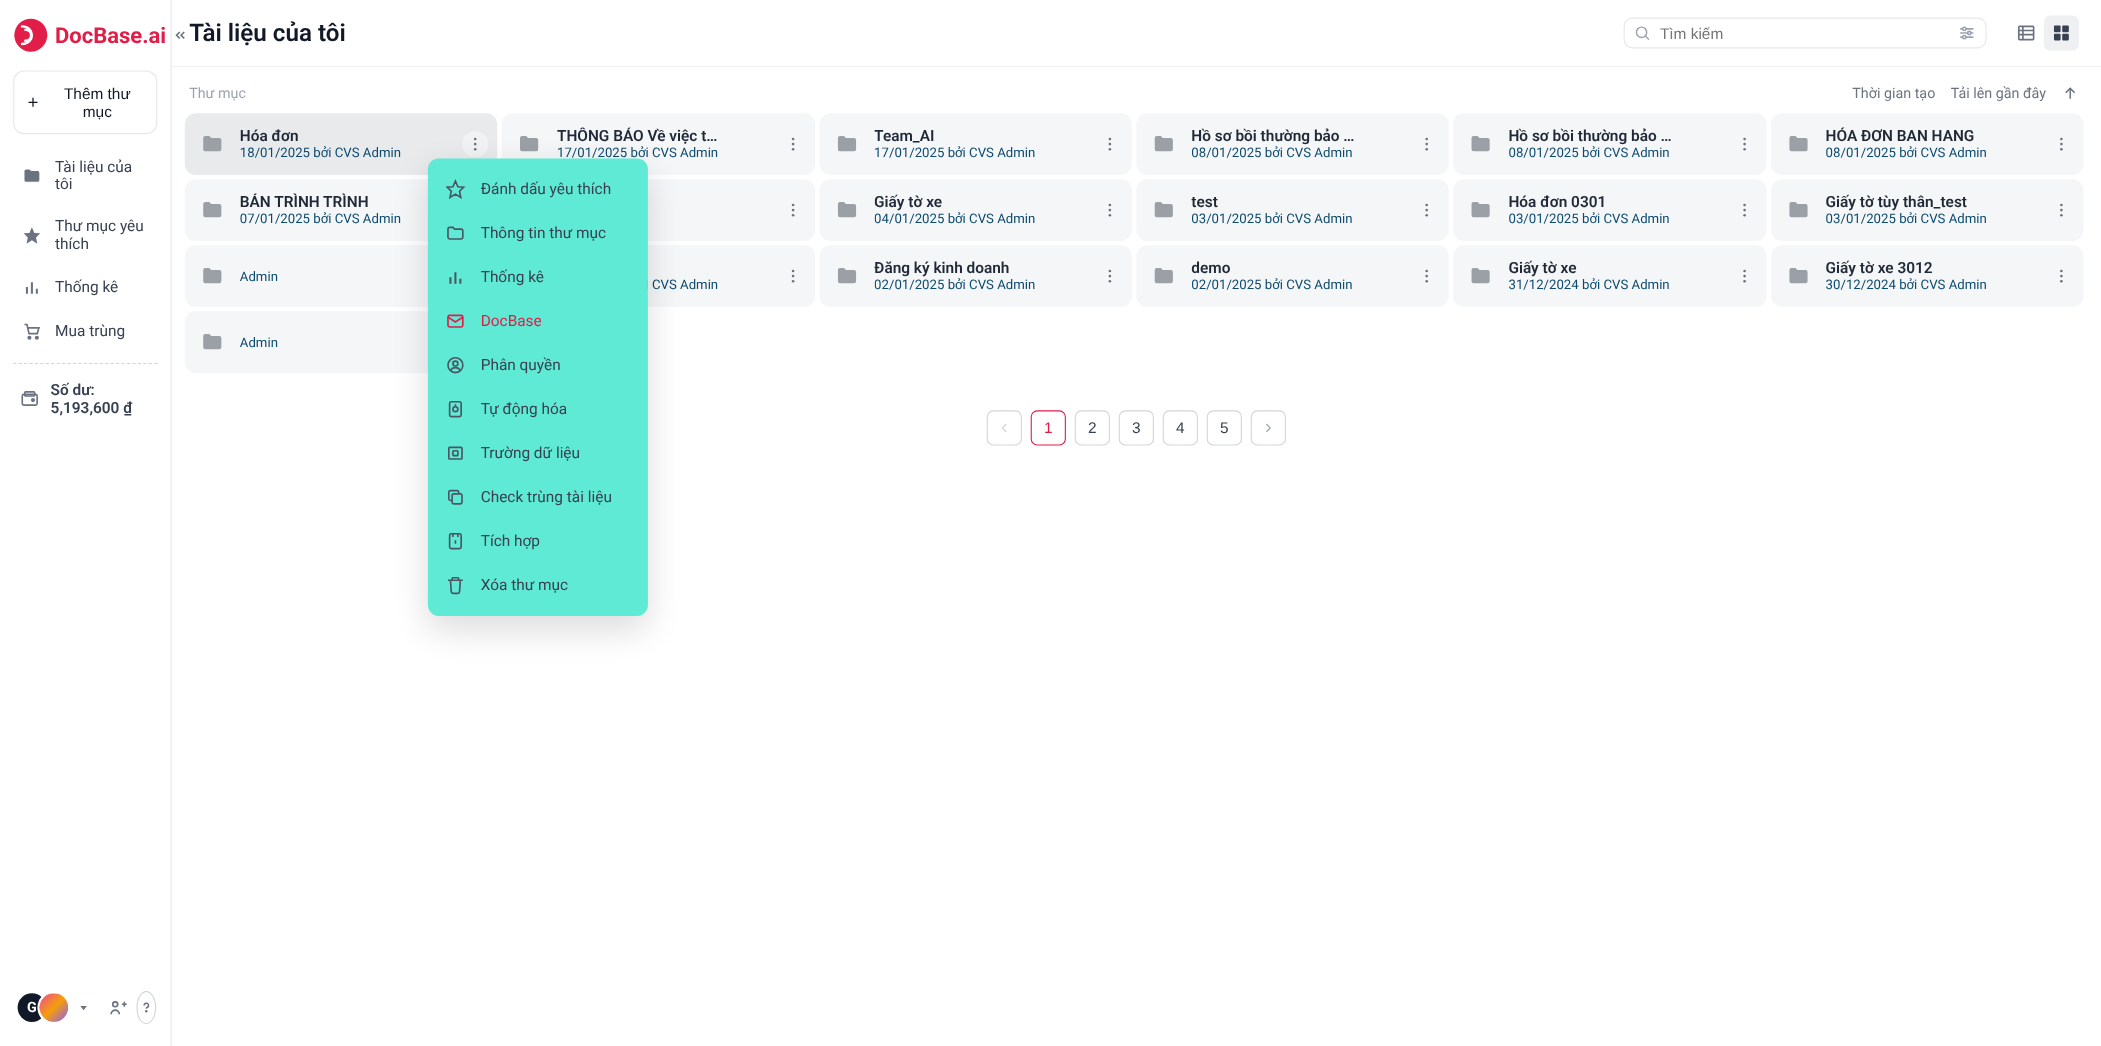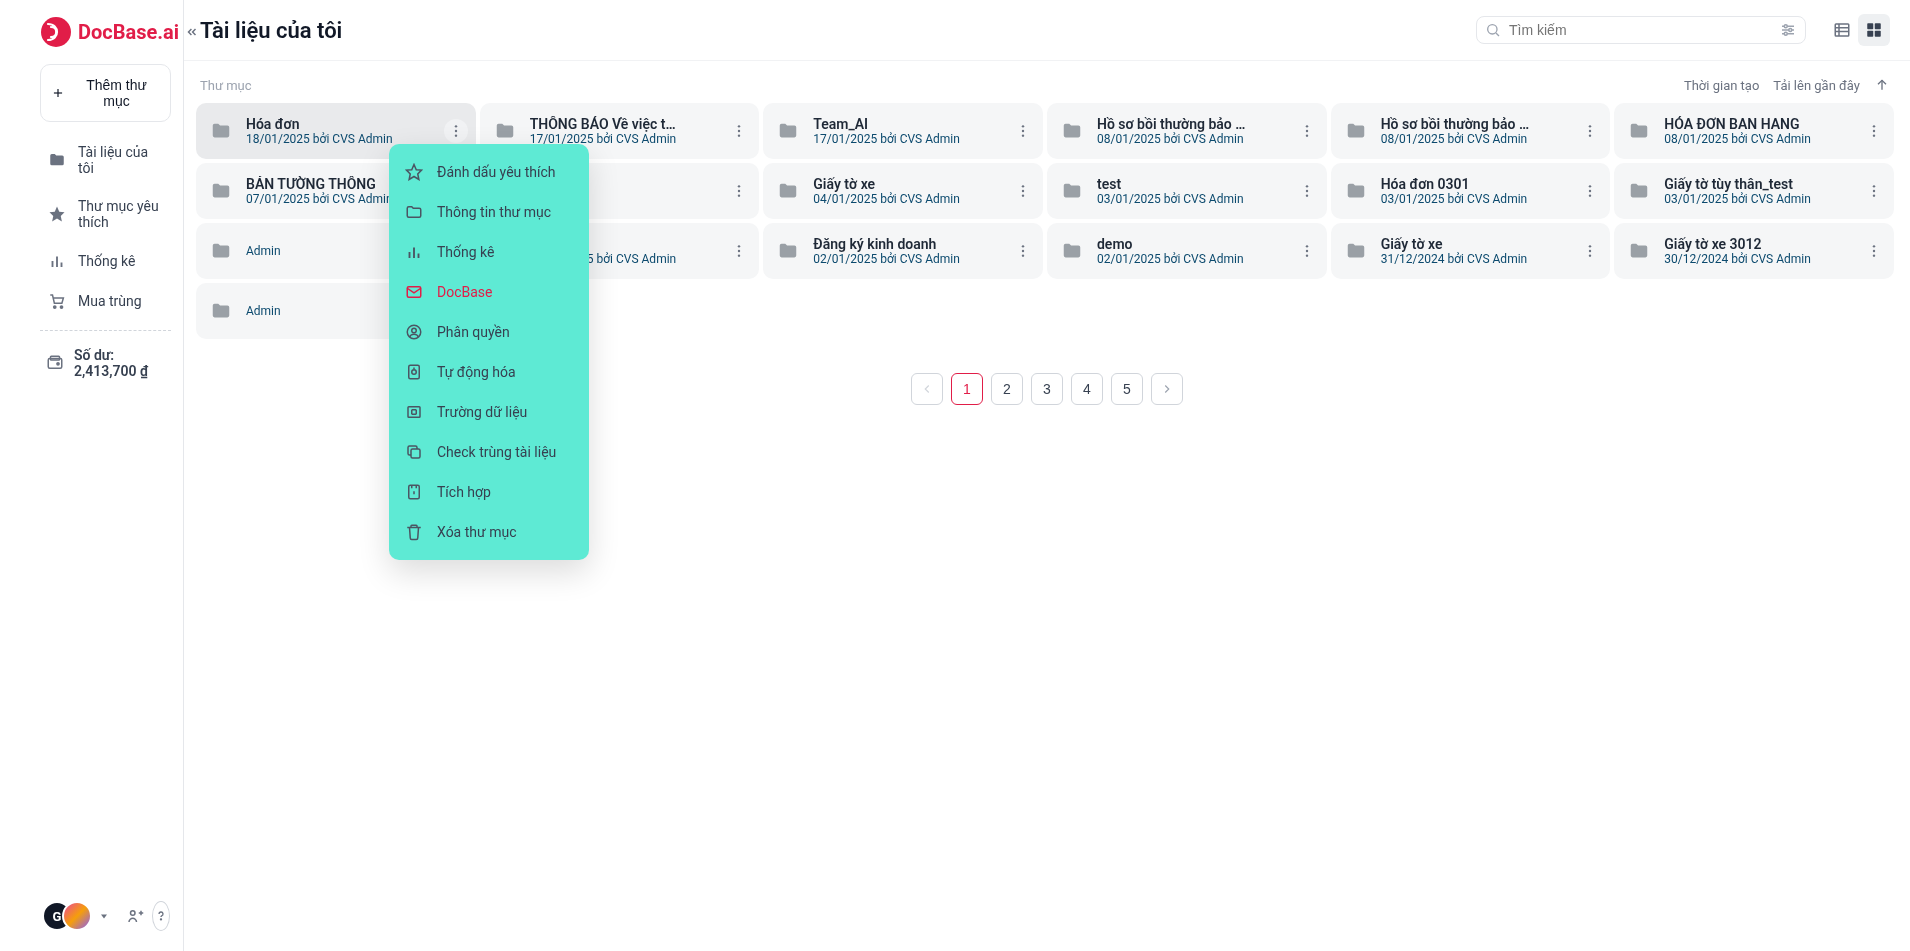--- a/index.html
+++ b/index.html
@@ -1,20 +1,20 @@
 <!DOCTYPE html>
 <html><head>
 <meta charset="utf-8">
 <style>
   * { box-sizing: border-box; margin: 0; padding: 0; }
   body { font-family: -apple-system, BlinkMacSystemFont, "Segoe UI", Roboto, Helvetica, Arial, sans-serif; background: #ffffff; color: #111827; font-size: 14px; }
   .app { display: flex; height: 951px; width: 1910px; position: relative; }
 
   
-  .sidebar { width: 156px; border-right: 1px solid #e5e7eb; display: flex; flex-direction: column; padding: 12px 8px; position: relative; margin-left: 28px; }
+  .sidebar { width: 156px; border-right: 1px solid #e5e7eb; display: flex; flex-direction: column; padding: 12px 8px; position: relative; }
   .logo-row { display: flex; align-items: center; gap: 6px; padding: 4px 4px 16px 4px; }
   .logo-mark { width: 32px; height: 32px; flex-shrink: 0; }
   .logo-text { font-weight: 700; font-size: 20px; color: #e11d48; }
   .collapse-btn { margin-left: auto; color: #6b7280; font-size: 14px; cursor: pointer; }
   .add-folder-btn { border: 1px solid #e5e7eb; border-radius: 10px; background: #fff; padding: 12px 10px; font-size: 14px; font-weight: 500; color: #111827; display: flex; align-items: center; justify-content: center; gap: 8px; cursor: pointer; margin: 0 4px 12px 4px; }
   .nav-list { list-style: none; display: flex; flex-direction: column; gap: 2px; padding: 0 2px; }
   .nav-item { display: flex; align-items: center; gap: 12px; padding: 10px 10px; border-radius: 8px; cursor: pointer; color: #374151; font-size: 14px; }
   .nav-item .icon { width: 18px; height: 18px; color: #6b7280; display:flex; align-items:center; justify-content:center; }
   .divider { border-top: 1px dashed #d1d5db; margin: 10px 4px; }
   .balance-row { display: flex; align-items: center; gap: 10px; padding: 6px 10px; color: #374151; font-size: 14px; font-weight: 600; }
@@ -145,21 +145,21 @@
     <div class="divider"></div>
 
     <div class="balance-row">
       <span class="icon">
         <svg width="18" height="18" viewBox="0 0 24 24" fill="none" stroke="currentColor" stroke-width="2">
             <rect x="3" y="6" width="18" height="13" rx="2"></rect>
             <rect x="6" y="3" width="12" height="5" rx="1"></rect>
             <circle cx="16" cy="13" r="1.5" fill="currentColor"></circle>
           </svg>
       </span>
-      <span>Số dư: 2,413,700 ₫</span>
+      <span>Số dư: 5,193,600 ₫</span>
     </div>
 
     <div class="sidebar-footer">
       <div class="avatar-stack">
         <div class="avatar g">G</div>
         <div class="avatar p"></div>
       </div>
       <span class="caret-btn">
         <svg width="12" height="12" viewBox="0 0 24 24" fill="currentColor">
             <polygon points="6 9 18 9 12 17"></polygon>
@@ -349,21 +349,21 @@
             </svg>
           </span>
         </div>
         <div class="folder-card">
           <span class="folder-icon">
             <svg width="22" height="22" viewBox="0 0 24 24" fill="currentColor">
               <path d="M3 6a2 2 0 0 1 2-2h4l2 2h8a2 2 0 0 1 2 2v9a2 2 0 0 1-2 2H5a2 2 0 0 1-2-2V6z"></path>
             </svg>
           </span>
           <div class="info">
-            <div class="title">BẢN TƯỜNG THÔNG</div>
+            <div class="title">BẢN TRÌNH TRÌNH</div>
             <div class="meta">07/01/2025 bởi CVS Admin</div>
           </div>
           <span class="more-btn">
             <svg width="16" height="16" viewBox="0 0 24 24" fill="currentColor">
               <circle cx="12" cy="5" r="1.8"></circle>
               <circle cx="12" cy="12" r="1.8"></circle>
               <circle cx="12" cy="19" r="1.8"></circle>
             </svg>
           </span>
         </div>

